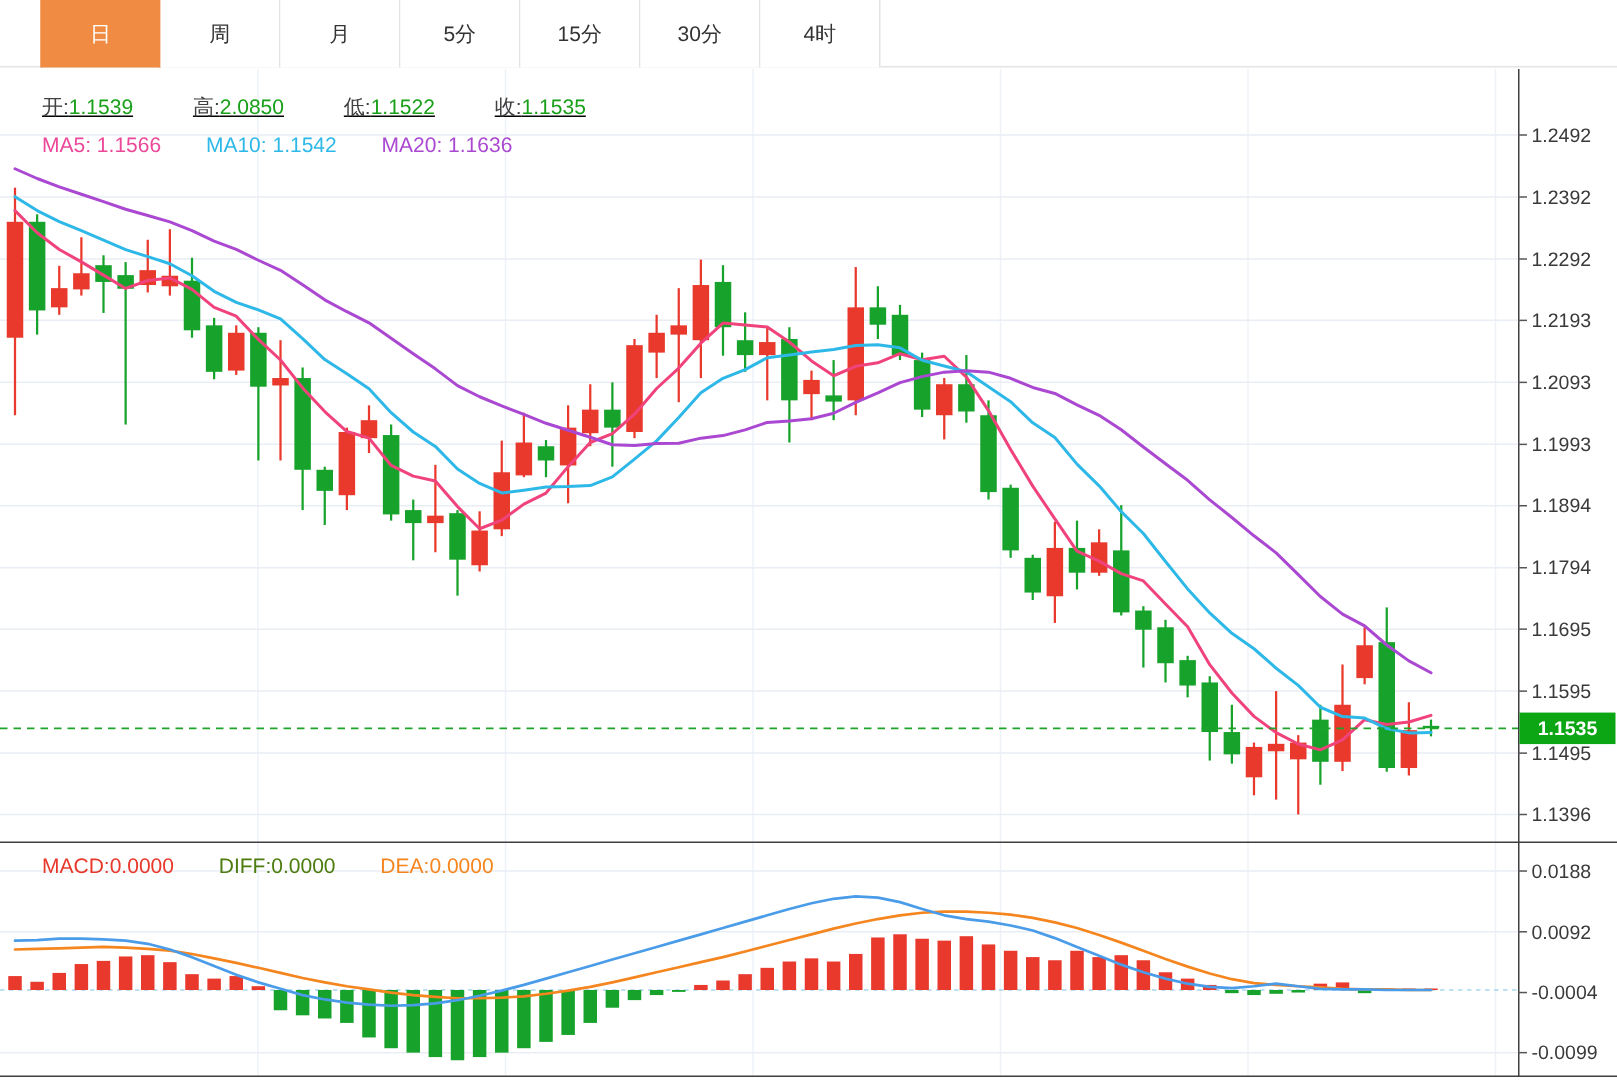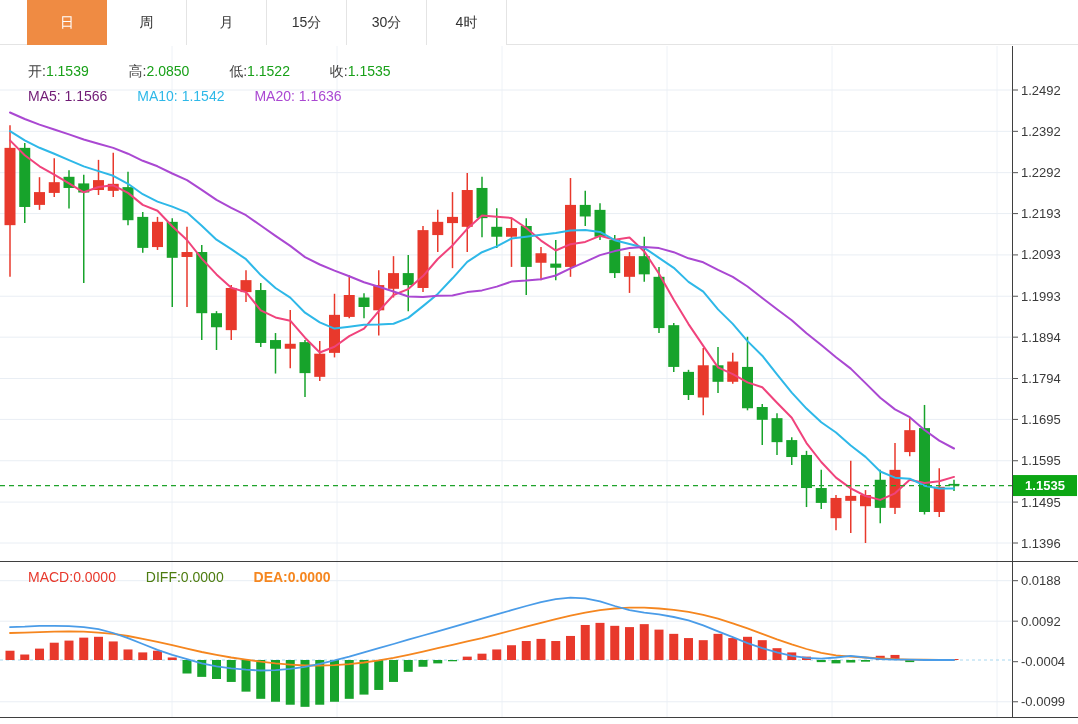--- a/index.html
+++ b/index.html
@@ -7,37 +7,38 @@
        font-family:"Liberation Sans","DejaVu Sans",sans-serif;}
   .tabs{position:absolute;top:0;left:0;width:1078px;height:45px;background:#fff;
         border-bottom:1px solid #e4e4e4;display:flex;padding-left:27px;box-sizing:border-box;z-index:3;}
   .tab{width:80px;height:45px;line-height:45px;text-align:center;font-size:14px;color:#333;
        border-right:1px solid #e4e4e4;box-sizing:border-box;cursor:pointer;background:#fff;}
   .tab.first{border-left:1px solid #e4e4e4;}
   .tab.active{background:#ef8b43;border-color:#ef8b43;color:#fff;}
   .inforow{position:absolute;left:28px;z-index:2;font-size:14px;white-space:nowrap;}
   .lbl{color:#404040;}
   .grn{color:#18a018;}
-  .pair{margin-right:36px;}
+  .pair{margin-right:36px;text-decoration:underline;}
   .mpair{margin-right:26px;}
-  .ma5{color:#701a75;}
+  .ma5{color:#ec4899;}
   .ma10{color:#2eb8e8;}
   .ma20{color:#aa48d2;}
   .macdv{color:#e8392c;margin-top:31px;}
   .diffv{color:#4d7c0f;}
-  .deav{color:#f5861f;font-weight:bold;}
+  .deav{color:#f5861f;}
   #chart{position:absolute;top:0;left:0;z-index:1;}
 </style>
 </head>
 <body>
 
 <div class="tabs">
     <div class="tab first active">日</div>
     <div class="tab">周</div>
     <div class="tab">月</div>
+    <div class="tab">5分</div>
     <div class="tab">15分</div>
     <div class="tab">30分</div>
     <div class="tab">4时</div>
   </div>
 
 <div class="inforow" style="top:63px">
   <span class="pair"><span class="lbl">开:</span><span class="grn">1.1539</span></span>
   <span class="pair"><span class="lbl">高:</span><span class="grn">2.0850</span></span>
   <span class="pair"><span class="lbl">低:</span><span class="grn">1.1522</span></span>
   <span class="pair"><span class="lbl">收:</span><span class="grn">1.1535</span></span>

